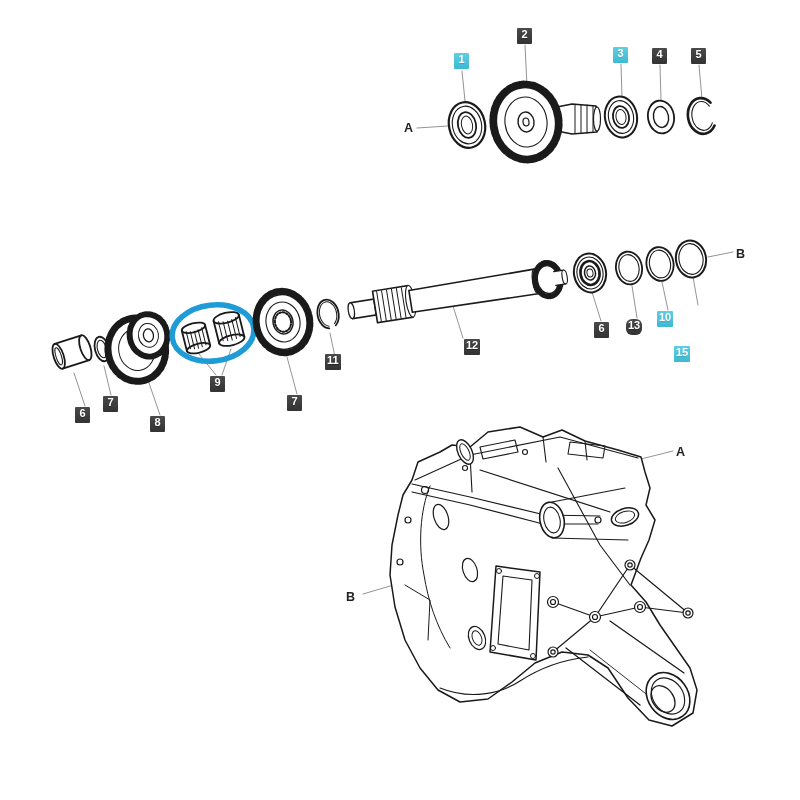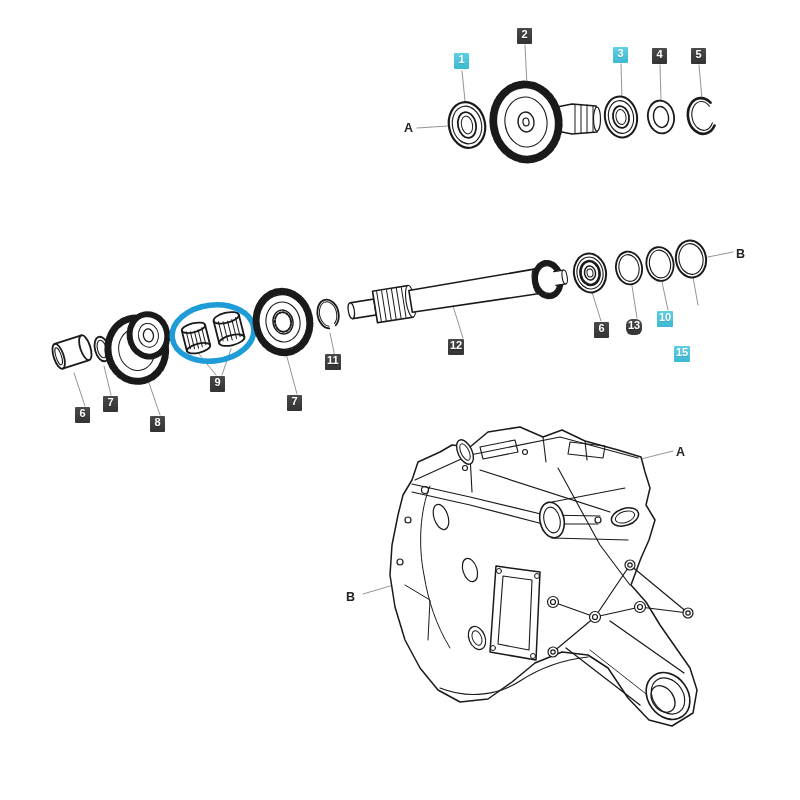--- a/index.html
+++ b/index.html
@@ -320,21 +320,21 @@
   <div class="callout" style="left:517px;top:28px;">2</div>
   <div class="callout hl" style="left:613px;top:47px;">3</div>
   <div class="callout" style="left:652px;top:48px;">4</div>
   <div class="callout" style="left:691px;top:48px;">5</div>
   <div class="callout" style="left:75px;top:407px;">6</div>
   <div class="callout" style="left:103px;top:396px;">7</div>
   <div class="callout" style="left:150px;top:416px;">8</div>
   <div class="callout" style="left:210px;top:376px;">9</div>
   <div class="callout" style="left:287px;top:395px;">7</div>
   <div class="callout" style="left:325px;top:354px;">11</div>
-  <div class="callout" style="left:448px;top:339px;">12</div>
+  <div class="callout" style="left:464px;top:339px;">12</div>
   <div class="callout" style="left:594px;top:322px;">6</div>
   <div class="callout" style="left:626px;top:319px;border-radius:6px;">13</div>
   <div class="callout hl" style="left:657px;top:311px;">10</div>
   <div class="callout hl" style="left:674px;top:306px;margin-top:40px;">15</div>
 
   <div class="ref-letter" style="left:404px;top:121px;">A</div>
   <div class="ref-letter" style="left:736px;top:247px;">B</div>
   <div class="ref-letter" style="left:676px;top:445px;">A</div>
   <div class="ref-letter" style="left:346px;top:590px;">B</div>
 

